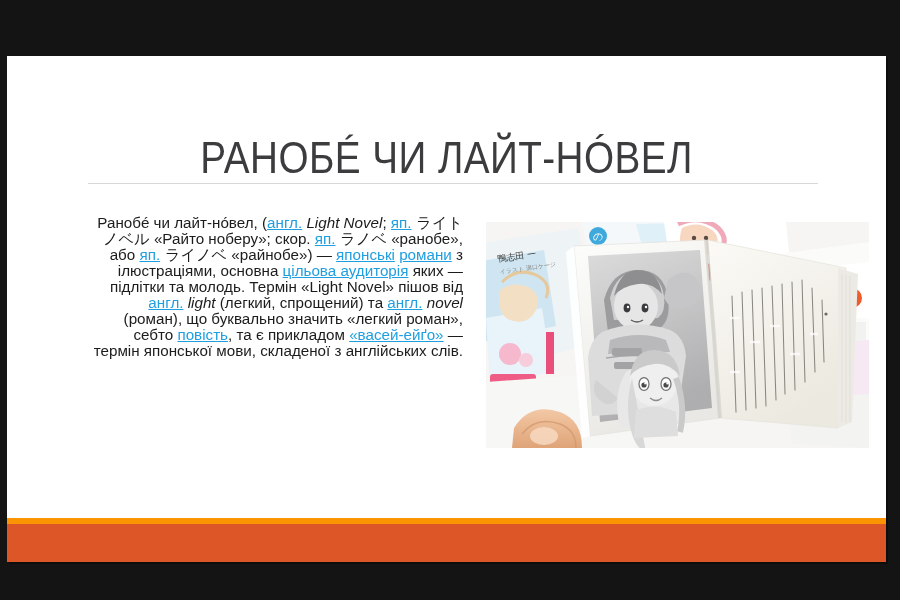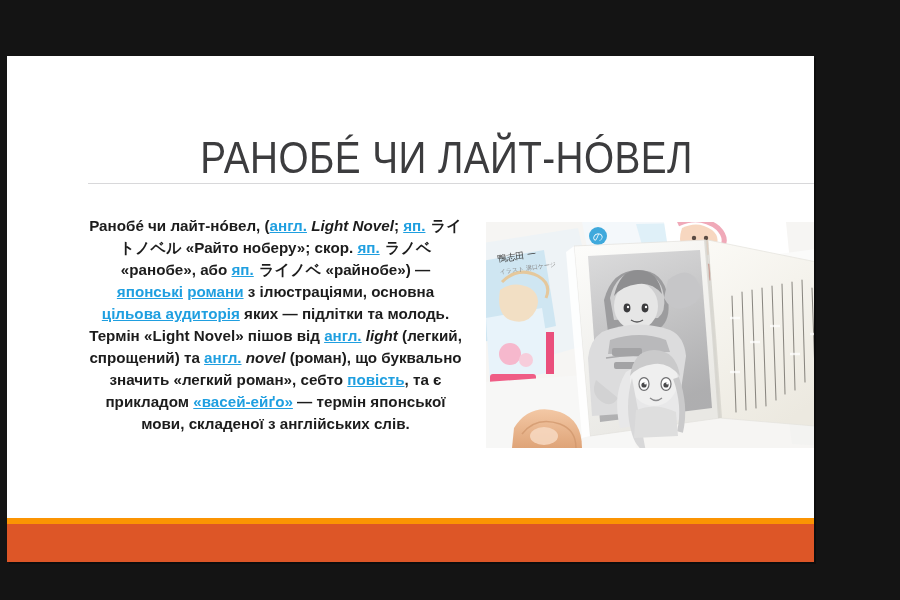--- a/index.html
+++ b/index.html
@@ -19,21 +19,21 @@
     width: 900px;
     height: 600px;
     background: #141414;
   }
 
   
   #slide {
     position: absolute;
     left: 7px;
     top: 56px;
-    width: 807px;
+    width: 879px;
     height: 506px;
     background: #ffffff;
     box-shadow: 2px 2px 0 rgba(0,0,0,0.35);
     overflow: hidden;
   }
 
   
   #slide-title {
     position: absolute;
     left: 0;
@@ -60,24 +60,23 @@
     background: #d8d8da;
   }
 
   
   #body-text {
     position: absolute;
     left: 81px;
     top: 159px;
     width: 375px;
     font-size: 15.2px;
-    line-height: 22px;
+    line-height: 16px;
     color: #1c1c1c;
-    text-align: center;
-    font-weight: bold;
+    text-align: right;
   }
   #body-text a,
   #body-text .lnk {
     color: #1f9fe0;
     text-decoration: underline;
     text-decoration-color: #1f9fe0;
     cursor: pointer;
   }
   #body-text .it {
     font-style: italic;

